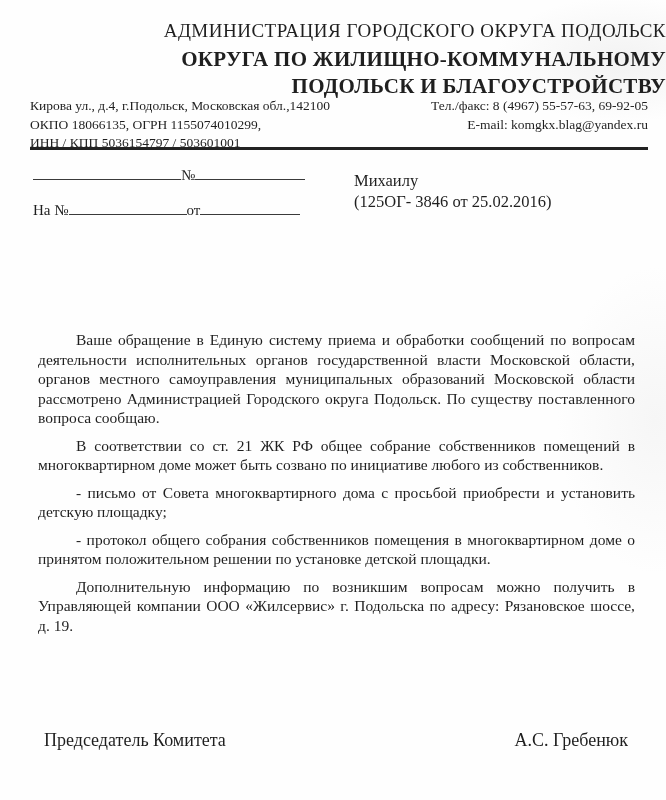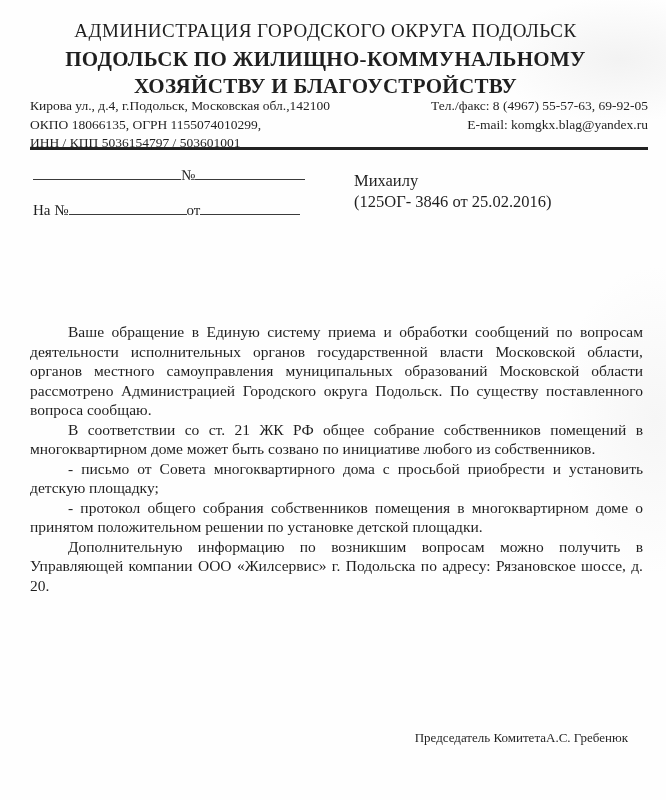--- a/index.html
+++ b/index.html
@@ -19,22 +19,22 @@
       #fefefe;
     color: #1f1f1f;
     overflow: hidden;
   }
 
   
   .letterhead {
     position: absolute;
     top: 20px;
     left: 0;
-    right: 15px;
-    text-align: center;
+    right: 0;
+    text-align: right;
   }
   .org-line1 {
     font-size: 19px;
     letter-spacing: 0.5px;
     margin-bottom: 4px;
   }
   .org-line2, .org-line3 {
     font-size: 21px;
     font-weight: bold;
     line-height: 27px;
@@ -99,44 +99,44 @@
   .body {
     position: absolute;
     top: 322px;
     left: 30px;
     right: 23px;
     font-size: 15.5px;
     line-height: 19.5px;
     text-align: justify;
   }
   .body p {
-    margin: 0;
+    margin: 8px;
     text-indent: 38px;
   }
 
   
   .signature {
     position: absolute;
     top: 730px;
     left: 44px;
     right: 38px;
     display: flex;
-    justify-content: flex-end;
-    font-size: 13px;
+    justify-content: space-between;
+    font-size: 18px;
   }
 </style>
 </head>
 <body>
 
 <div class="page">
 
   <div class="letterhead">
     <div class="org-line1">АДМИНИСТРАЦИЯ ГОРОДСКОГО ОКРУГА ПОДОЛЬСК</div>
-    <div class="org-line2">ПОДОЛЬСК ПО ЖИЛИЩНО-КОММУНАЛЬНОМУ</div>
-    <div class="org-line3">ХОЗЯЙСТВУ И БЛАГОУСТРОЙСТВУ</div>
+    <div class="org-line2">ОКРУГА ПО ЖИЛИЩНО-КОММУНАЛЬНОМУ</div>
+    <div class="org-line3">ПОДОЛЬСК И БЛАГОУСТРОЙСТВУ</div>
   </div>
 
   <div class="contact-row">
     <div class="contact-left">
       <div>Кирова ул., д.4, г.Подольск, Московская обл.,142100</div>
       <div>ОКПО 18066135,  ОГРН 1155074010299,</div>
       <div>ИНН / КПП  5036154797 / 503601001</div>
     </div>
     <div class="contact-right">
       <div>Тел./факс: 8 (4967) 55-57-63, 69-92-05</div>
@@ -159,21 +159,21 @@
       <div>Михаилу</div>
       <div>(125ОГ- 3846 от 25.02.2016)</div>
     </div>
   </div>
 
   <div class="body">
     <p>Ваше обращение в Единую систему приема и обработки сообщений по вопросам деятельности исполнительных органов государственной власти Московской области, органов местного самоуправления муниципальных образований Московской области рассмотрено Администрацией Городского округа Подольск. По существу поставленного вопроса сообщаю.</p>
     <p>В соответствии со ст. 21 ЖК РФ общее собрание собственников помещений в многоквартирном доме может быть созвано по инициативе любого из собственников.</p>
     <p>- письмо от Совета многоквартирного дома с просьбой приобрести и установить детскую площадку;</p>
     <p>- протокол общего собрания собственников помещения в многоквартирном доме о принятом положительном решении по установке детской площадки.</p>
-    <p>Дополнительную информацию по возникшим вопросам можно получить в Управляющей компании ООО «Жилсервис» г. Подольска по адресу: Рязановское шоссе, д. 20.</p>
+    <p>Дополнительную информацию по возникшим вопросам можно получить в Управляющей компании ООО «Жилсервис» г. Подольска по адресу: Рязановское шоссе, д. 19.</p>
   </div>
 
   <div class="signature">
     <span>Председатель Комитета</span>
     <span>А.С. Гребенюк</span>
   </div>
 
 </div>
 
 </body></html>

